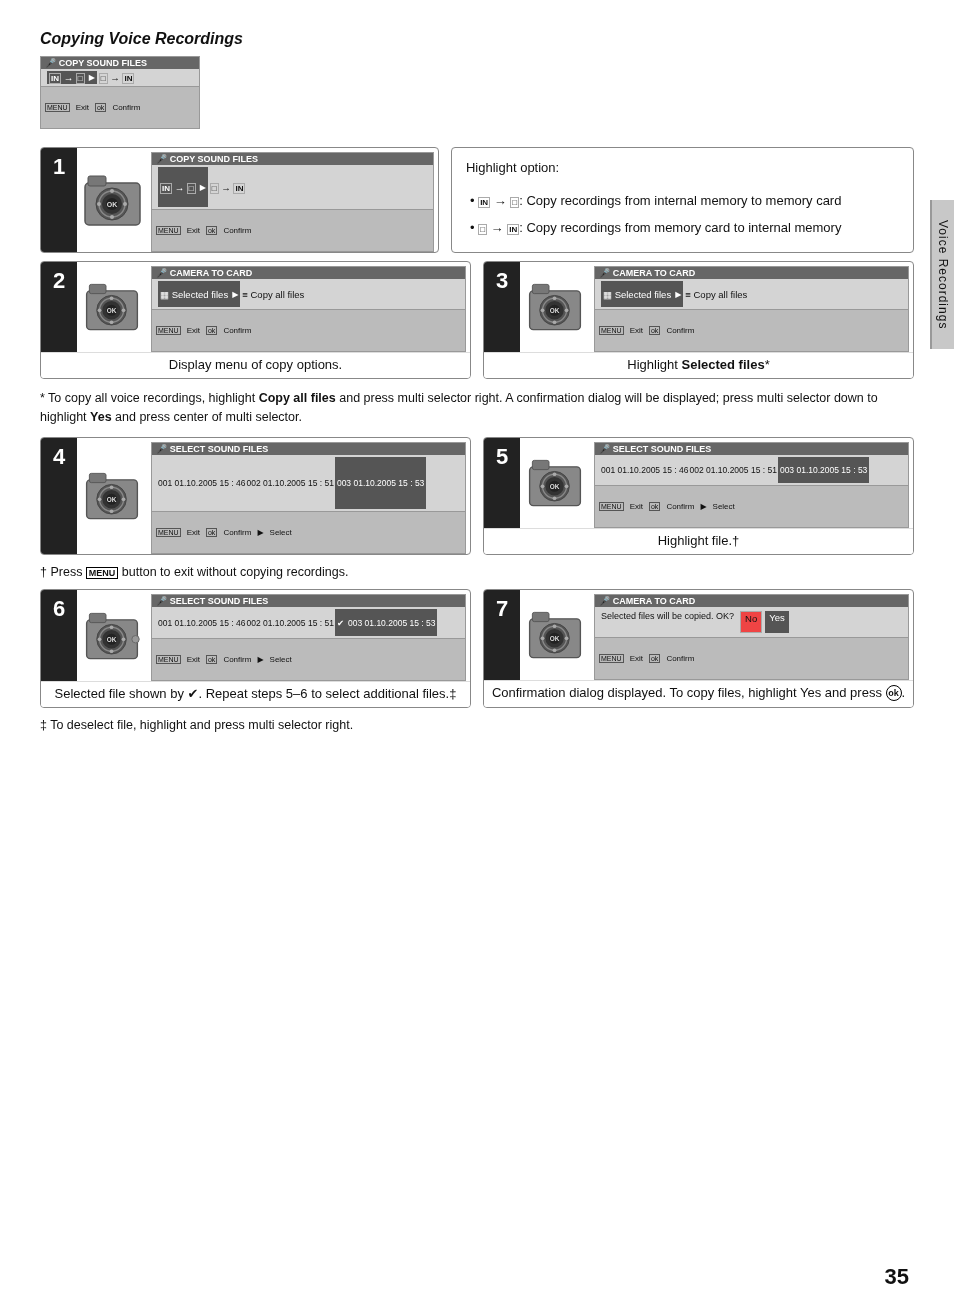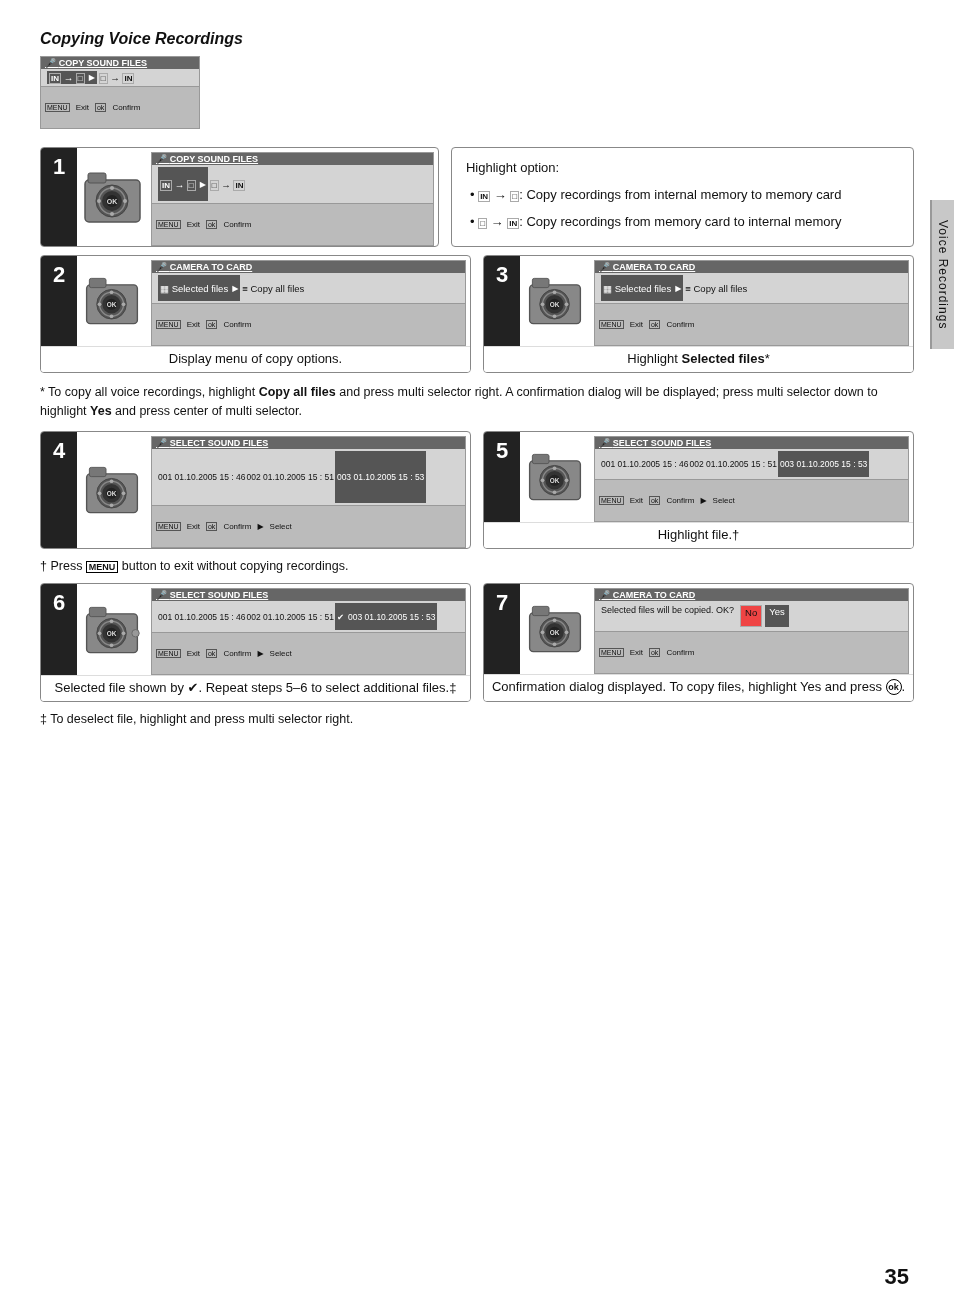--- a/index.html
+++ b/index.html
@@ -108,21 +108,20 @@
     }
     .screen-title-bar {
       background: #666;
       color: #fff;
       font-size: 9px;
       font-weight: bold;
       padding: 1px 4px;
       display: flex;
       align-items: center;
       gap: 4px;
-      text-decoration: underline;
     }
     .screen-body {
       flex: 1;
       padding: 2px 6px;
       display: flex;
       flex-direction: row;
       gap: 2px;
       background: #d4d4d4;
     }
     .screen-row {
@@ -321,21 +320,21 @@
             <span>Exit</span>
             <span class="key-label">ok</span>
             <span>Confirm</span>
           </div>
         </div>
       </div>
     </div>
   </div>
 
   <div class="highlight-text" style="border:1.5px solid #888; border-radius:4px; padding:10px 14px;">
-    <div style="font-weight:normal; margin-bottom:6px;">Highlight option:</div>
+    <div style="font-weight:normal; margin-bottom:12px;">Highlight option:</div>
     <ul>
       <li>
         <span class="mem-icon">IN</span> → <span class="card-icon">□</span><span>: Copy recordings from internal memory to memory card</span>
       </li>
       <li style="margin-top:6px;">
         <span class="card-icon">□</span> → <span class="mem-icon">IN</span><span>: Copy recordings from memory card to internal memory</span>
       </li>
     </ul>
   </div>
 </div>

